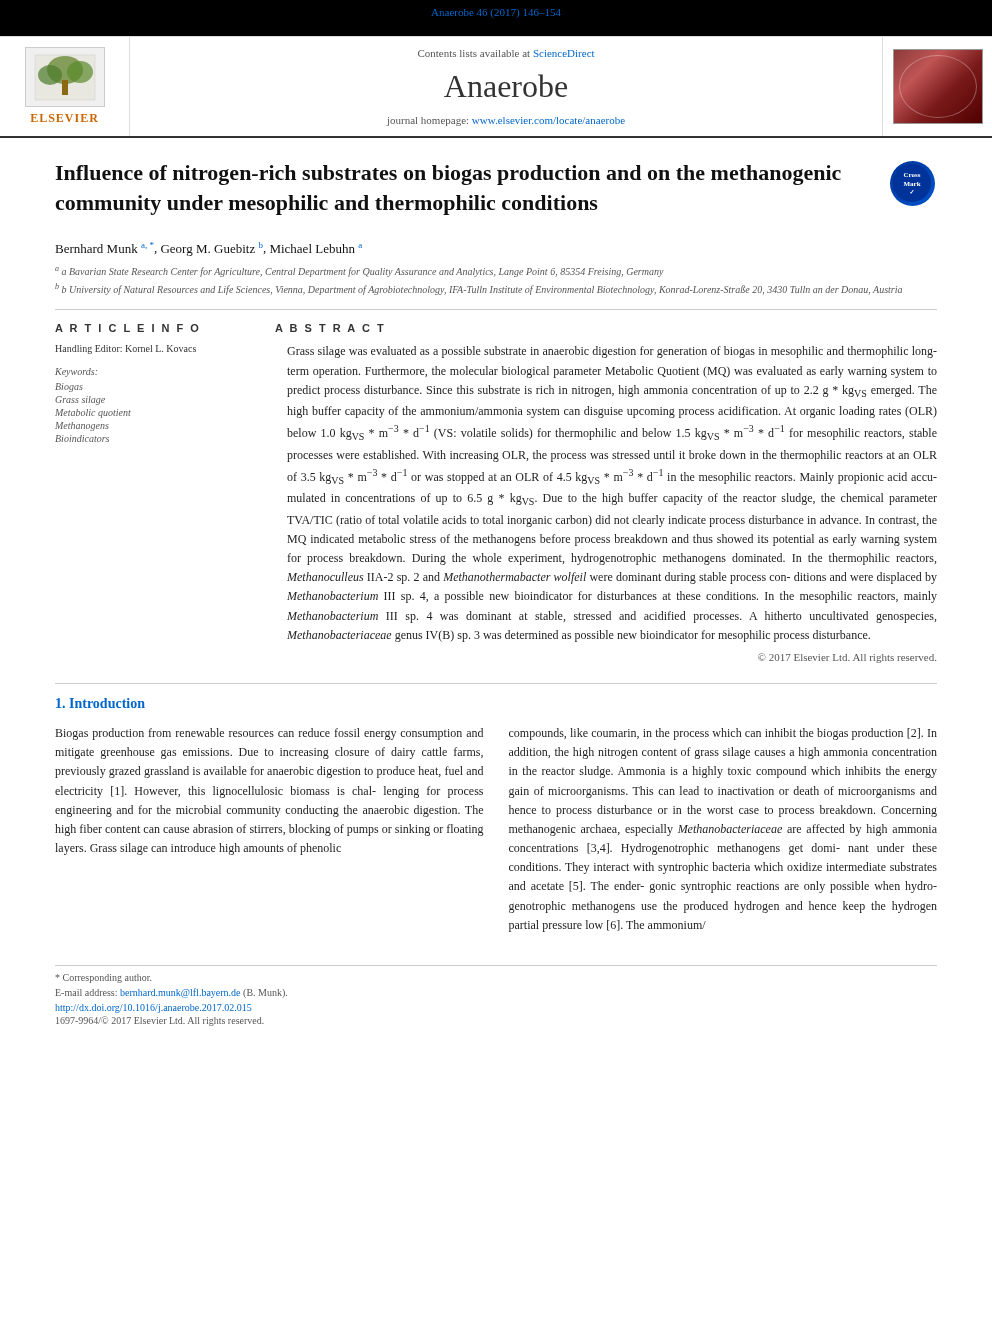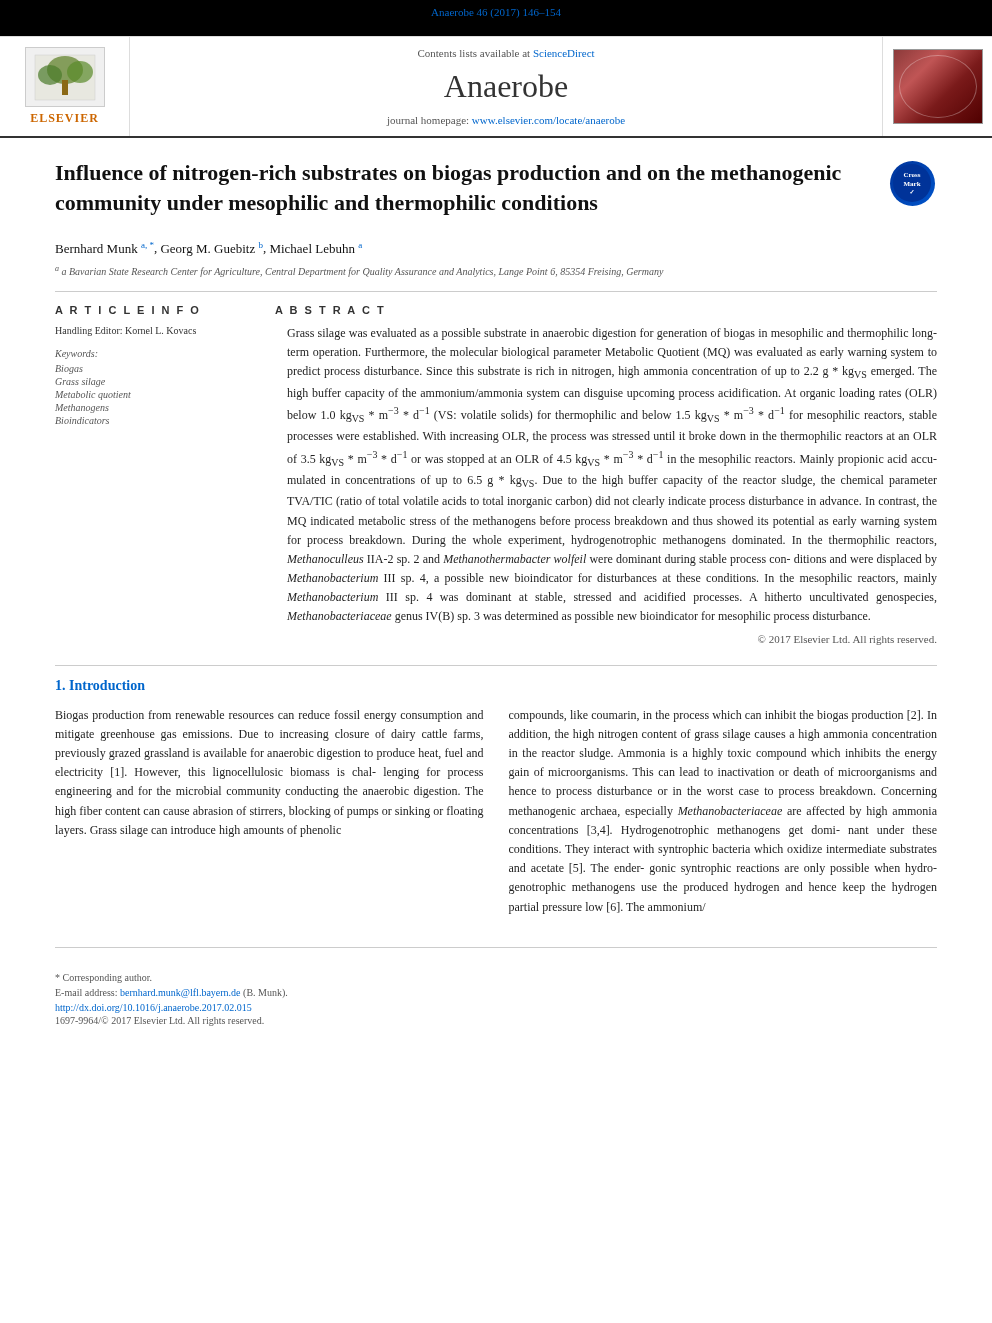--- a/index.html
+++ b/index.html
@@ -259,21 +259,21 @@
       display: flex;
       gap: 25px;
       margin-top: 12px;
     }
     .intro-col {
       flex: 1;
     }
     
     .article-footer {
       margin-top: 30px;
-      padding-top: 24px;
+      padding-top: 6px;
       border-top: 1px solid #ccc;
     }
     .footer-note {
       font-size: 10px;
       color: #555;
       margin-bottom: 4px;
     }
     .footer-doi {
       font-size: 10px;
       color: #0066cc;
@@ -346,20 +346,24 @@
     <div class="authors-line">
       <span>Bernhard Munk <sup class="author-sup">a, *</sup></span>,
       <span>Georg M. Guebitz <sup class="author-sup">b</sup></span>,
       <span>Michael Lebuhn <sup class="author-sup">a</sup></span>
     </div>
 
     <div class="affiliations">
       <div class="aff-line">
         <sup style="font-size:8px;">a</sup>
         <span>a Bavarian State Research Center for Agriculture, Central Department for Quality Assurance and Analytics, Lange Point 6, 85354 Freising, Germany</span>
+      </div>
+      <div class="aff-line">
+        <sup style="font-size:8px;">b</sup>
+        <span>b University of Natural Resources and Life Sciences, Vienna, Department of Agrobiotechnology, IFA-Tulln Institute of Environmental Biotechnology, Konrad-Lorenz-Straße 20, 3430 Tulln an der Donau, Austria</span>
       </div>
     </div>
 
     <hr class="divider">
 
     <div class="two-col">
 
       <div class="col-left">
         <div class="section-heading">A R T I C L E   I N F O</div>
 

